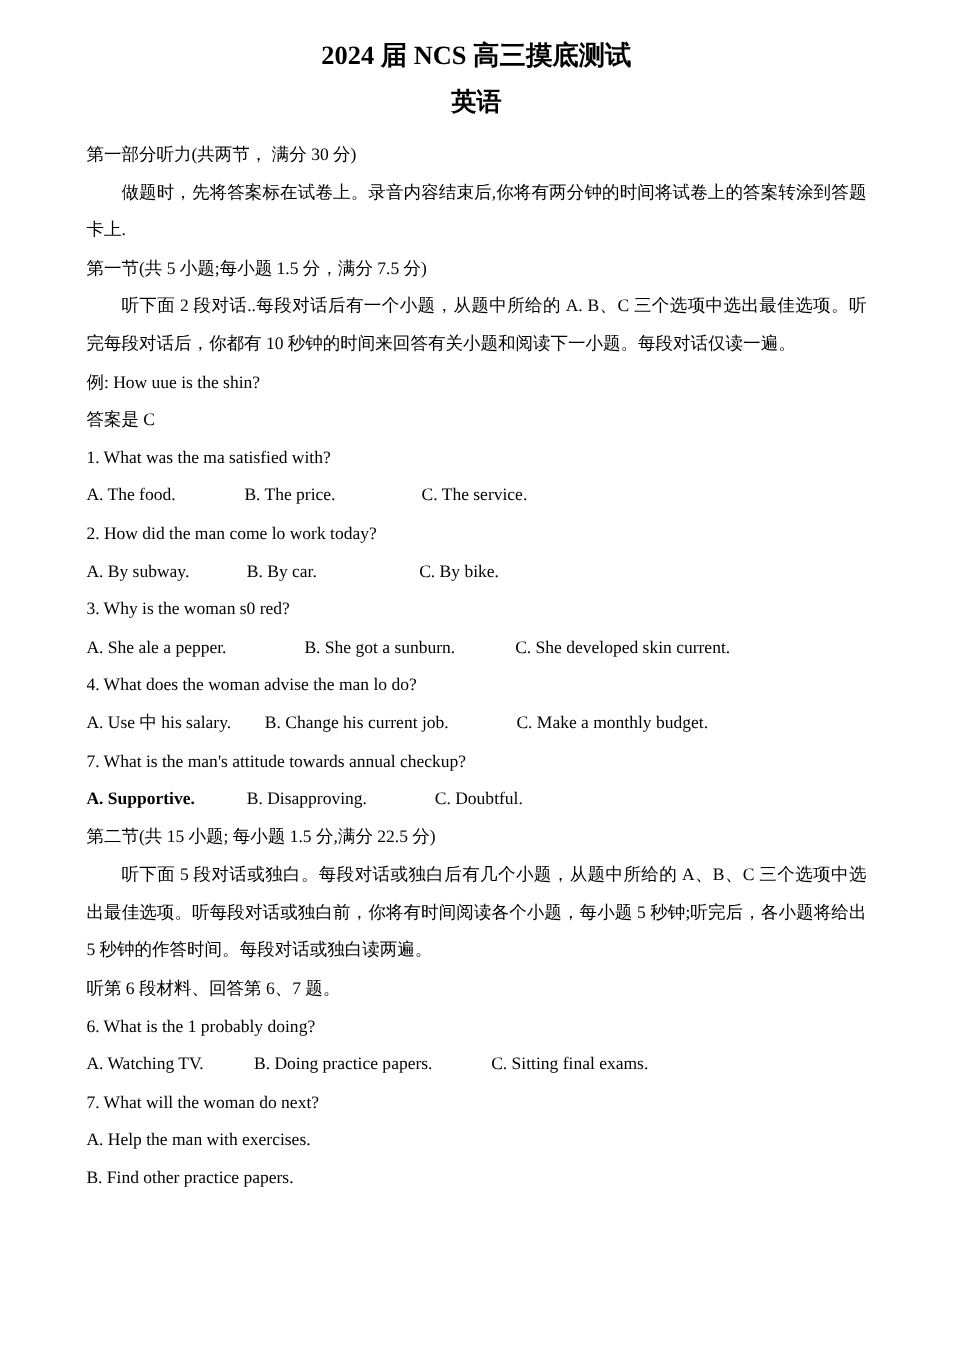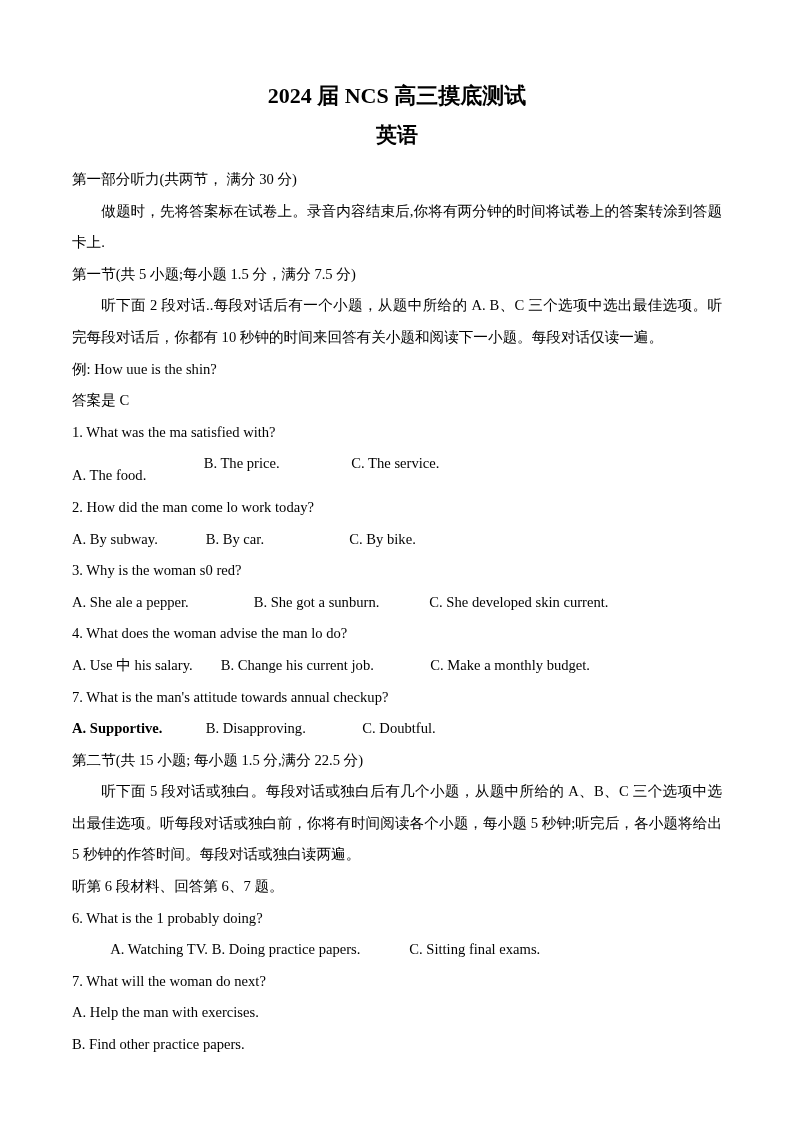--- a/index.html
+++ b/index.html
@@ -9,21 +9,21 @@
   }
   .page {
     position: relative;
     width: 794px;
     height: 1123px;
     background: #ffffff;
     color: #000000;
     font-family: "Liberation Serif", "DejaVu Serif", serif;
     overflow: hidden;
     box-sizing: border-box;
-    padding-top: 82px;
+    padding-top: 32px;
   }
   .doc-title {
     text-align: center;
     font-size: 22px;
     font-weight: bold;
     line-height: 27px;
     margin: 0;
   }
   .doc-subtitle {
     text-align: center;
@@ -46,31 +46,31 @@
     margin: 0;
     text-indent: 2em;
     text-align: justify;
   }
   .opts span {
     display: inline-block;
     vertical-align: top;
   }
   .opts-ex span:nth-child(1) { min-width: 135px; }
   .opts-ex span:nth-child(2) { min-width: 134px; }
-  .opts-1 span:nth-child(1) { min-width: 128px; margin-top: 12px; }
+  .opts-1 span:nth-child(1) { min-width: 128px; }
   .opts-1 span:nth-child(2) { min-width: 144px; }
   .opts-2 span:nth-child(1) { min-width: 130px; }
   .opts-2 span:nth-child(2) { min-width: 140px; }
   .opts-3 span:nth-child(1) { min-width: 178px; }
   .opts-3 span:nth-child(2) { min-width: 172px; }
   .opts-4 span:nth-child(1) { min-width: 145px; }
   .opts-4 span:nth-child(2) { min-width: 206px; }
   .opts-5 span:nth-child(1) { min-width: 130px; font-weight: bold; }
   .opts-5 span:nth-child(2) { min-width: 153px; }
-  .opts-6 span:nth-child(1) { min-width: 136px; text-align: right; }
+  .opts-6 span:nth-child(1) { min-width: 136px; }
   .opts-6 span:nth-child(2) { min-width: 194px; }
 </style>
 </head>
 <body>
 
 <div class="page">
 
   <h1 class="doc-title">2024 届 NCS 高三摸底测试</h1>
   <h2 class="doc-subtitle">英语</h2>
 

